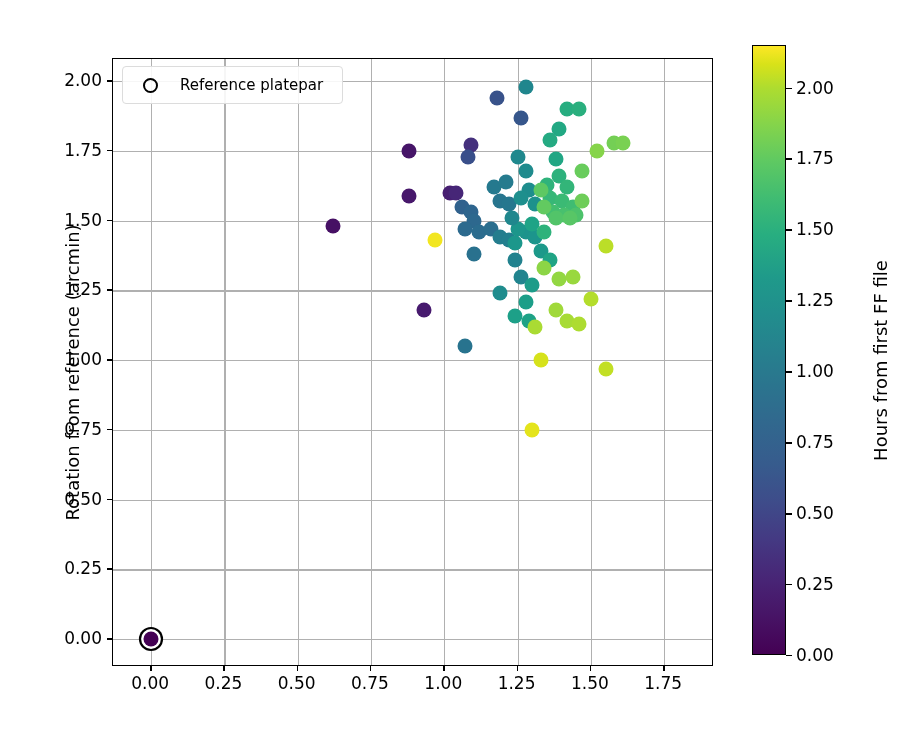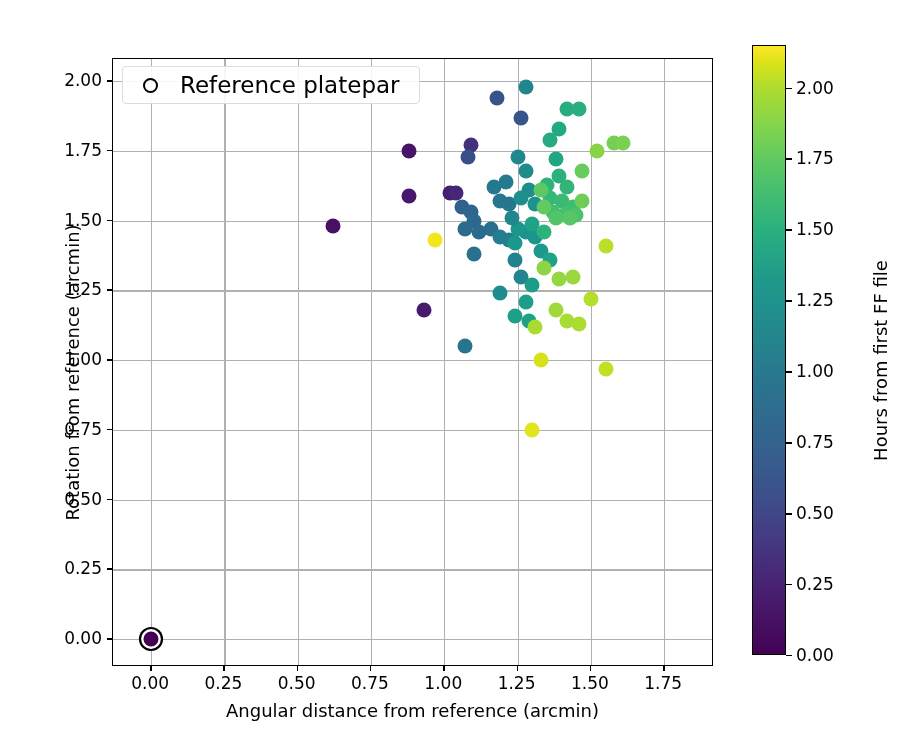--- a/index.html
+++ b/index.html
@@ -139,21 +139,21 @@
     width: 15px;
     height: 15px;
     border-radius: 50%;
     background: transparent;
     border: 2.2px solid #000000;
     box-sizing: border-box;
     margin-right: 22px;
     margin-left: 10px;
   }
   #legend-label {
-    font-size: 23px;
+    font-size: 15px;
     white-space: nowrap;
     padding-right: 6px;
   }
   
   #colorbar {
     position: absolute;
     left: 752px;
     top: 45px;
     width: 34px;
     height: 610px;
@@ -333,21 +333,20 @@
       <div class="tick-y" style="top: 289.486px;"></div>
       <div class="ticklabel-y" style="top: 289.486px;">1.25</div>
       <div class="tick-y" style="top: 219.761px;"></div>
       <div class="ticklabel-y" style="top: 219.761px;">1.50</div>
       <div class="tick-y" style="top: 150.037px;"></div>
       <div class="ticklabel-y" style="top: 150.037px;">1.75</div>
       <div class="tick-y" style="top: 80.3119px;"></div>
       <div class="ticklabel-y" style="top: 80.3119px;">2.00</div>
     </div>
 
-  <div id="xlabel">Angular distance from reference (arcmin)</div>
   <div id="ylabel">Rotation from reference (arcmin)</div>
 
   <div id="legend">
     <span id="legend-marker"></span>
     <span id="legend-label">Reference platepar</span>
   </div>
 
   <div id="colorbar"></div>
   <div id="colorbar-ticks">
       <div class="cb-tick" style="top: 655px;"></div>

